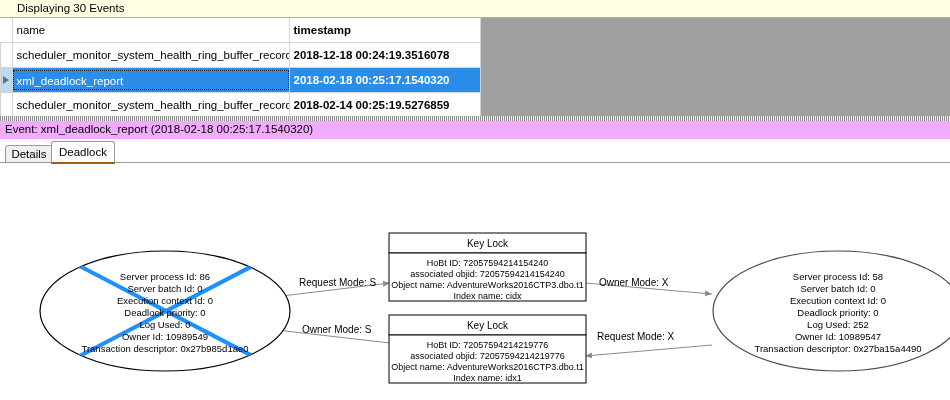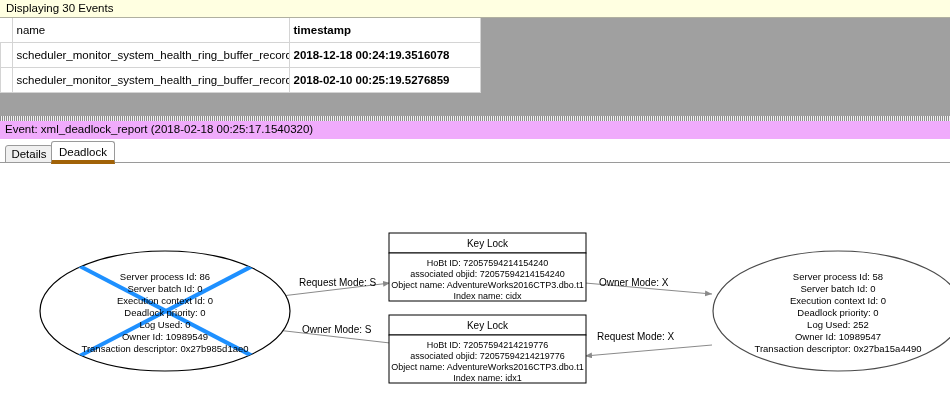--- a/index.html
+++ b/index.html
@@ -22,21 +22,21 @@
   }
 
   
   .events-caption {
     position: absolute;
     left: 0; top: 0;
     width: 950px; height: 18px;
     background: #ffffe1;
     border-bottom: 1px solid #b0b0a0;
     box-sizing: border-box;
-    padding-left: 6px;
+    padding-left: 17px;
     line-height: 17px;
     font-size: 11.5px;
     color: #000;
   }
 
   
   .grid-area {
     position: absolute;
     left: 0; top: 18px;
     width: 950px; height: 98px;
@@ -145,21 +145,21 @@
     background: #f0f0f0;
     color: #000;
     border-bottom: 1px solid #9a9a9a;
   }
   .tab-active {
     left: 51px; top: 1px;
     width: 64px; height: 23px;
     line-height: 20px;
     background: #ffffff;
     color: #000;
-    border-bottom: 4px solid #a16207;
+    border-bottom: 2px solid #a16207;
     z-index: 3;
   }
 
   
   .graph-pane {
     position: absolute;
     left: 0; top: 163px;
     width: 950px; height: 237px;
     background: #ffffff;
     overflow: hidden;
@@ -191,24 +191,33 @@
           <th class="col-name">name</th>
           <th class="col-ts">timestamp</th>
         </tr>
       </thead>
       <tbody>
         <tr>
           <td class="col-sel"></td>
           <td class="col-name">scheduler_monitor_system_health_ring_buffer_recorded</td>
           <td class="col-ts">2018-12-18 00:24:19.3516078</td>
         </tr>
+        <tr class="row-selected">
+          <td class="col-sel">
+            <span class="row-arrow"></span>
+          </td>
+          <td class="col-name">
+            <span class="cell-focus">xml_deadlock_report</span>
+          </td>
+          <td class="col-ts">2018-02-18 00:25:17.1540320</td>
+        </tr>
         <tr>
           <td class="col-sel"></td>
           <td class="col-name">scheduler_monitor_system_health_ring_buffer_recorded</td>
-          <td class="col-ts">2018-02-10 00:25:19.5276859</td>
+          <td class="col-ts">2018-02-14 00:25:19.5276859</td>
         </tr>
       </tbody>
     </table>
   </div>
 
   <div class="splitter"></div>
 
   <div class="event-header">
     <span>Event: xml_deadlock_report (2018-02-18 00:25:17.1540320)</span>
   </div>

